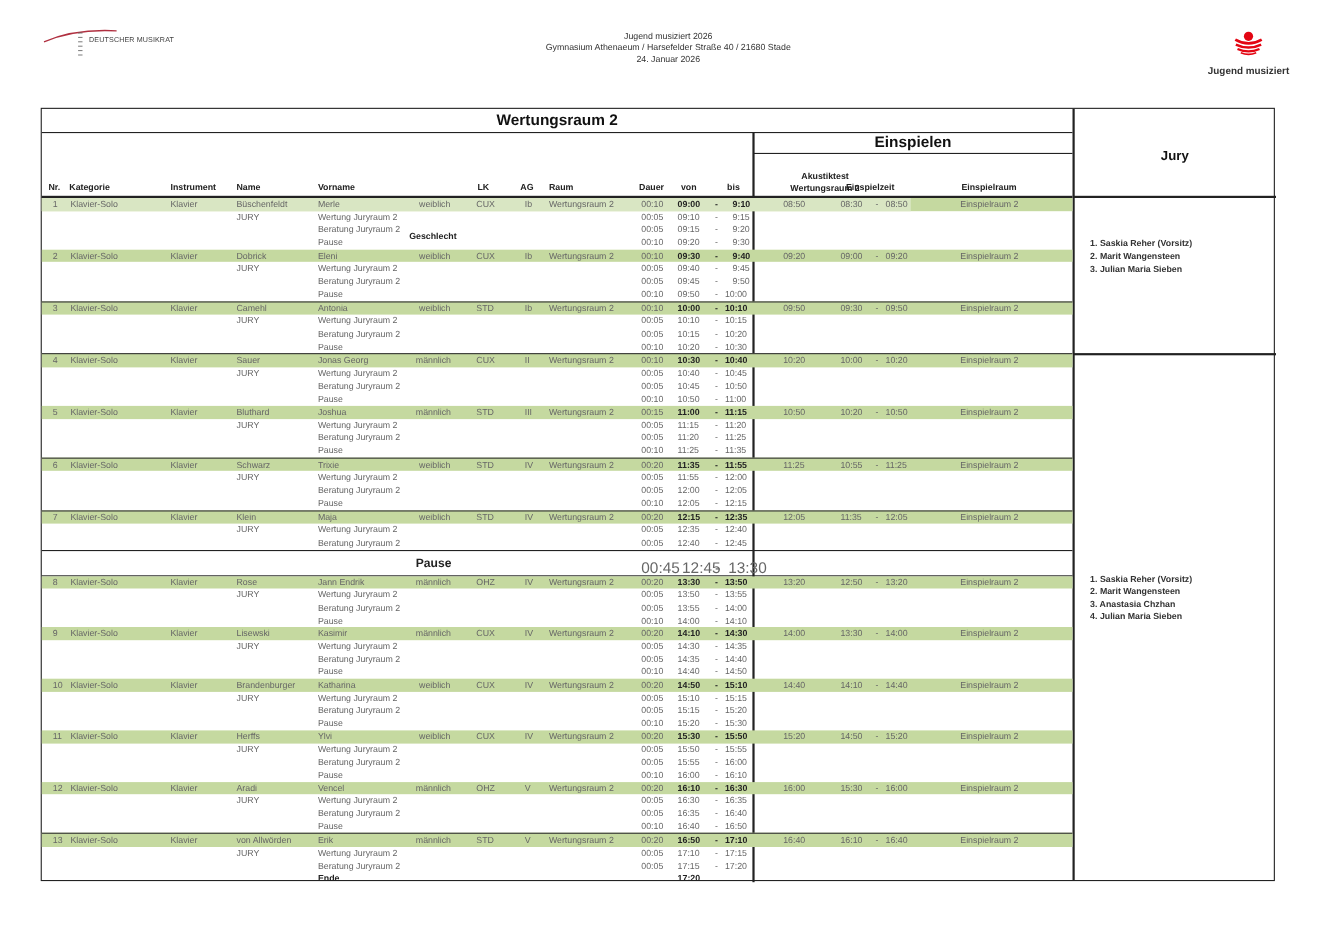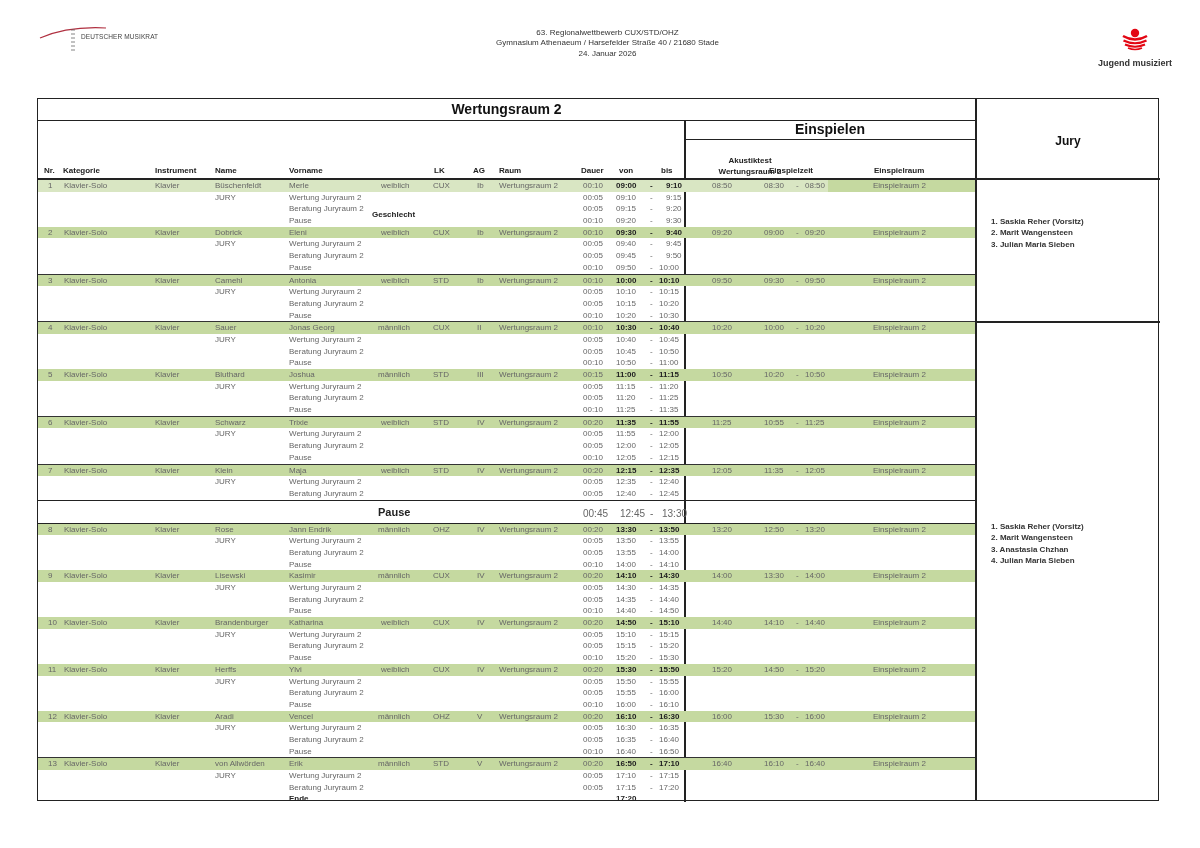--- a/index.html
+++ b/index.html
@@ -26,21 +26,21 @@
 
   .rows { position: absolute; left: 0; top: 81px; width: 937px; }
   .r { position: relative; height: 11.7px; font-size: 8px; line-height: 11.7px; color: #666; white-space: nowrap; }
   .r.main { background: #c5d9a0; }
   .r.main.first .w { background: #d9e6c3; }
   .r .c { position: absolute; top: 0; }
   .r.thick { border-top: 1.5px solid #333; }
   .b { font-weight: bold; color: #222; }
   .pause-row { position: relative; height: 24px; border-top: 1.5px solid #222; border-bottom: 1.5px solid #222; box-sizing: border-box; }
   .pause-row .pl { position: absolute; left: 340px; top: 5px; font-size: 11px; font-weight: bold; color: #222; }
-  .pause-row .c { position: absolute; top: 7px; font-size: 10px; color: #666; }
+  .pause-row .c { position: absolute; top: 7px; font-size: 14px; color: #666; }
 
   .jury-list { position: absolute; left: 953px; font-size: 8px; font-weight: bold; color: #333; line-height: 11.3px; }
   .jury-list div { white-space: nowrap; }
 </style>
 </head>
 <body>
 
 <div class="hdr-left">
   <svg class="arc" width="80" height="30">
     <path d="M2 12 Q30 0 68 2" stroke="#b03040" stroke-width="1.2" fill="none"></path>
@@ -48,21 +48,21 @@
     <line x1="33" y1="8" x2="37" y2="8" stroke="#666" stroke-width="0.8"></line>
     <line x1="33" y1="12" x2="37" y2="12" stroke="#666" stroke-width="0.8"></line>
     <line x1="33" y1="16" x2="37" y2="16" stroke="#666" stroke-width="0.8"></line>
     <line x1="33" y1="20" x2="37" y2="20" stroke="#666" stroke-width="0.8"></line>
     <line x1="33" y1="24" x2="37" y2="24" stroke="#666" stroke-width="0.8"></line>
   </svg>
   <span class="brand" style="left:43px;top:7px;">DEUTSCHER MUSIKRAT</span>
 </div>
 
 <div class="hdr-center">
-  <div>63. Regionalwettbewerb CUX/STD/OHZ</div>
+  <div>Jugend musiziert 2026</div>
   <div>Gymnasium Athenaeum / Harsefelder Straße 40 / 21680 Stade</div>
   <div>24. Januar 2026</div>
 </div>
 
 <div class="hdr-right">
   <svg width="30" height="26" viewBox="0 0 30 26">
     <circle cx="15" cy="7" r="4.2" fill="#e30613"></circle>
     <path d="M3 10 Q15 17 27 10" stroke="#e30613" stroke-width="2.4" fill="none"></path>
     <path d="M3.5 14.5 Q15 20 26.5 14.5" stroke="#e30613" stroke-width="2.2" fill="none"></path>
     <path d="M5 18.5 Q15 23 25 18.5" stroke="#e30613" stroke-width="2" fill="none"></path>

